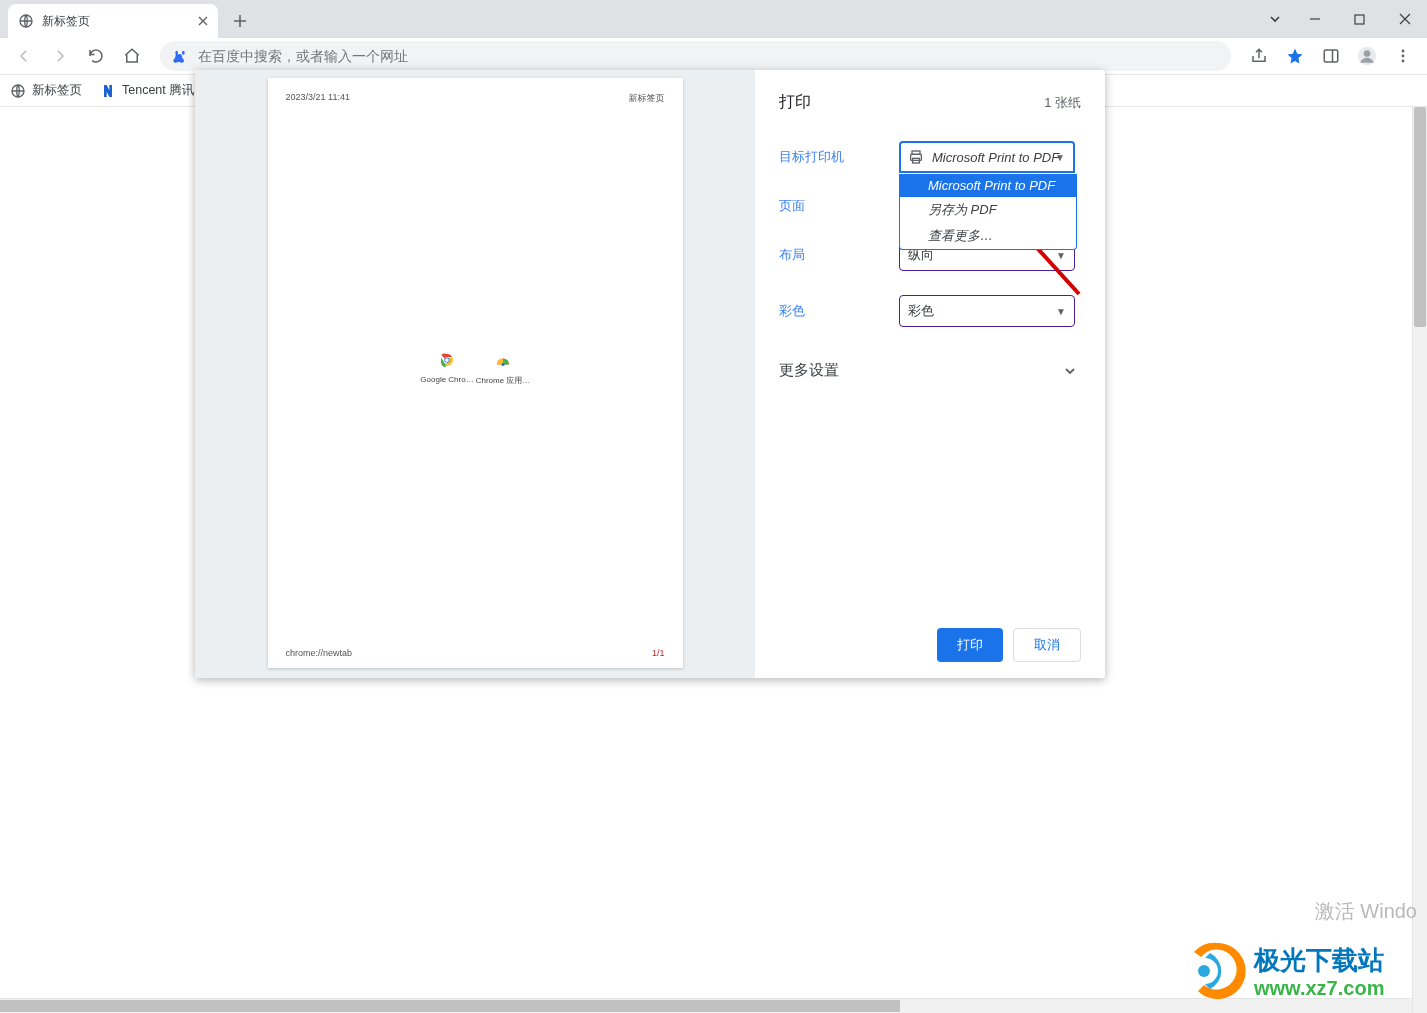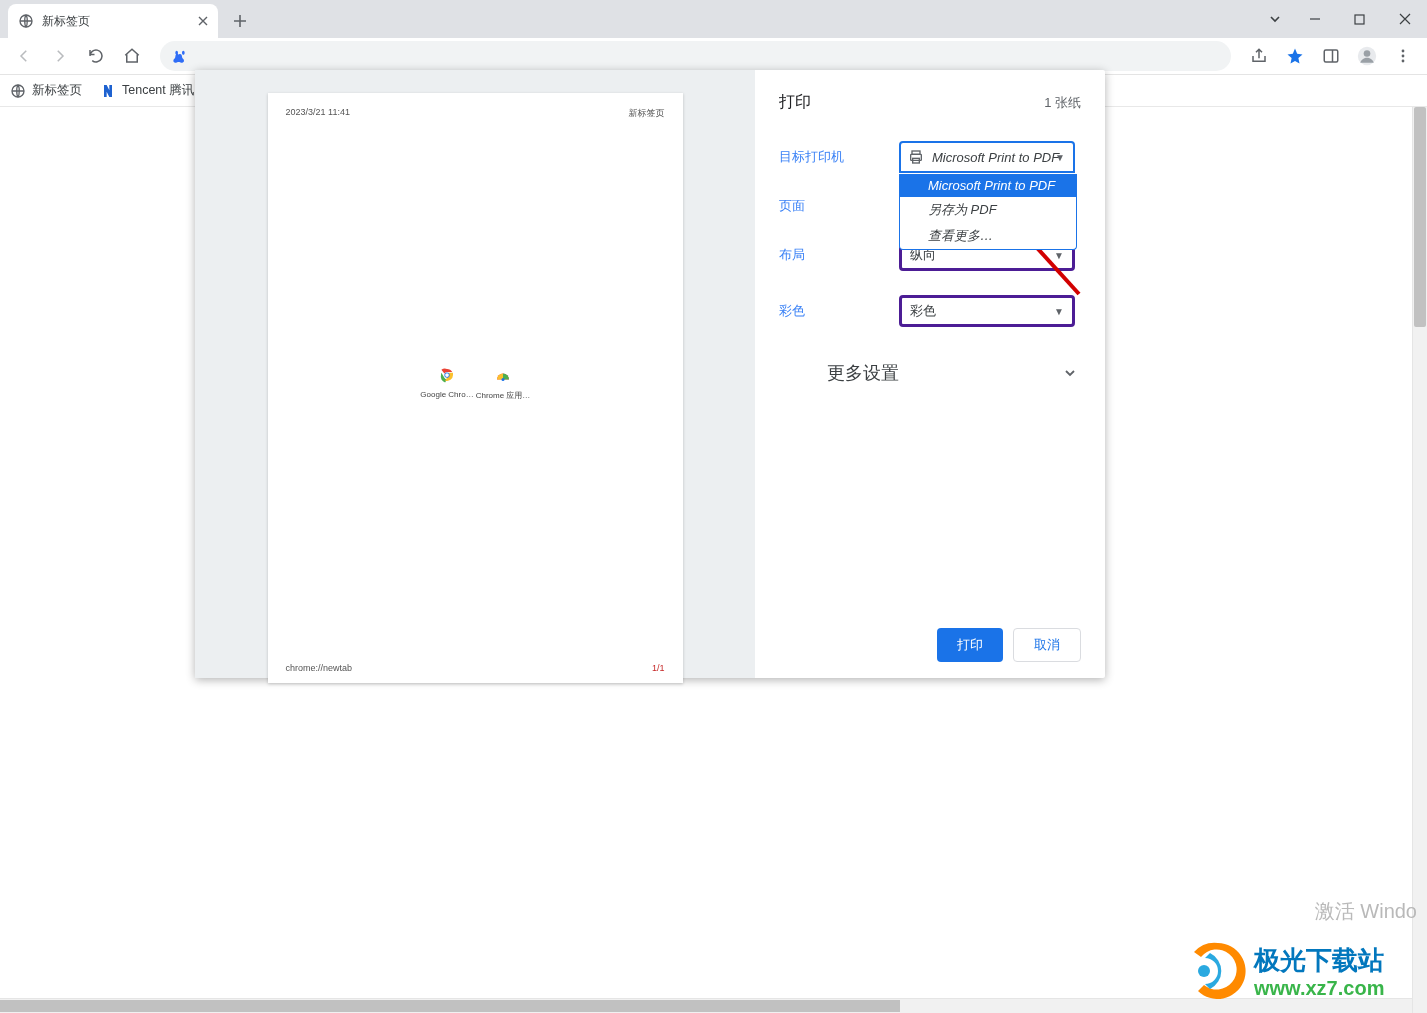--- a/index.html
+++ b/index.html
@@ -33,46 +33,46 @@
   .content { position:absolute; left:0; right:0; top:107px; bottom:0; background:#fff; }
   .scrollbar-v { position:absolute; right:0; top:0; bottom:0; width:15px; background:#f1f1f1; border-left:1px solid #e5e5e5;}
   .scrollbar-v .thumb { position:absolute; top:0; left:1px; right:1px; height:220px; background:#c1c1c1; border-radius:2px;}
   .scrollbar-h { position:absolute; left:0; right:15px; bottom:0; height:15px; background:#f1f1f1; border-top:1px solid #e5e5e5;}
   .scrollbar-h .thumb { position:absolute; left:0; top:1px; bottom:1px; width:900px; background:#c1c1c1;}
 
   
   .print-dialog { position:absolute; left:195px; top:-37px; width:910px; height:608px; background:#fff;
                   box-shadow:0 2px 10px rgba(0,0,0,.3); display:flex; border-radius:2px; overflow:visible;}
   .preview-pane { width:560px; background:#eceff1; display:flex; justify-content:center; padding:8px 0;}
-  .preview-page { width:415px; height:590px; background:#fff; box-shadow:0 1px 3px rgba(0,0,0,.2); position:relative; padding:14px 18px;margin-top:15px;}
+  .preview-page { width:415px; height:590px; background:#fff; box-shadow:0 1px 3px rgba(0,0,0,.2); position:relative; padding:14px 18px;}
   .pv-header { display:flex; justify-content:space-between; font-size:9px; color:#555;}
   .pv-body { position:absolute; top:50%; left:0; right:0; transform:translateY(-22px); display:flex; justify-content:center; }
   .pv-tile { width:56px; display:flex; flex-direction:column; align-items:center; gap:6px;}
   .pv-tile .ico { width:18px; height:18px; border-radius:50%; display:flex;align-items:center;justify-content:center;}
   .pv-tile .lbl { font-size:8px; color:#444; white-space:nowrap; text-align:center;}
   .pv-footer { position:absolute; bottom:10px; left:18px; right:18px; display:flex; justify-content:space-between; font-size:9px; color:#555;}
   .pv-footer .pg { color:#c62828;}
 
   .settings-pane { flex:1; padding:22px 24px 20px 24px; display:flex; flex-direction:column; position:relative;}
   .sp-top { display:flex; justify-content:space-between; align-items:center; margin-bottom:28px;}
   .sp-title { font-size:16px; color:#202124;}
   .sp-count { font-size:13px; color:#5f6368;}
   .sp-row { display:flex; align-items:center; margin-bottom:24px; position:relative;}
   .sp-label { width:120px; font-size:13px; color:#3b82f6;}
   .sp-control { flex:1; }
-  .sel { width:176px; height:32px; border:3px solid #4c1d95; border-radius:4px; background:#fff; display:flex; align-items:center; padding:0 8px; font-size:13px; color:#3c4043; position:relative;}
+  .sel { width:176px; height:32px; border:1px solid #4c1d95; border-radius:4px; background:#fff; display:flex; align-items:center; padding:0 8px; font-size:13px; color:#3c4043; position:relative;}
   .sel.active { border:2px solid #1a73e8; border-radius:4px 4px 0 0; padding:0 7px;}
   .sel .caret { position:absolute; right:8px; color:#5f6368; font-size:10px;}
   .sel .picon { width:16px; height:16px; margin-right:8px; display:flex;align-items:center;justify-content:center;}
 
   .dropdown { position:absolute; top:31px; left:-2px; width:178px; background:#fff; border:1px solid #1a73e8; border-top:none; border-radius:0 0 4px 4px; z-index:10; overflow:hidden;}
   .dropdown .opt { padding:4px 10px 4px 28px; font-size:13px; color:#3c4043; }
   .dropdown .opt.selected { background:#1a73e8; color:#fff; padding-left:28px;}
 
-  .more-row { display:flex; justify-content:space-between; align-items:center; font-size:18px; color:#3c4043; margin-top:10px; padding-right:4px;margin-left:48px;}
+  .more-row { display:flex; justify-content:space-between; align-items:center; font-size:15px; color:#3c4043; margin-top:10px; padding-right:4px;}
   .sp-actions { position:absolute; bottom:16px; right:24px; display:flex; gap:10px;}
   .btn { height:34px; padding:0 20px; border-radius:4px; font-size:13px; display:flex; align-items:center; justify-content:center; cursor:pointer;}
   .btn-primary { background:#1a73e8; color:#fff; border:none;}
   .btn-secondary { background:#fff; color:#1a73e8; border:1px solid #dadce0;}
 
   
   .arrow-svg { position:absolute; pointer-events:none; }
 
   
   .activate { position:absolute; right:10px; bottom:88px; color:#b9b9b9; font-size:20px;}
@@ -149,20 +149,21 @@
         <path d="M3 11l9-8 9 8M5 10v10h14V10"></path>
       </svg>
   </div>
 
   <div class="omnibox">
     <span class="siteicon">
       <svg width="16" height="16" viewBox="0 0 24 24">
           <path fill="#2f6df6" d="M7 4c1 0 2 1 2 3s-1 3-2 3-2-1-2-3 1-3 2-3zm10 0c1 0 2 1 2 3s-1 3-2 3-2-1-2-3 1-3 2-3zM12 9c2 0 3 2 3 4 0 3 3 3 3 6 0 2-2 3-4 3-2 0-2-1-4-1s-2 1-4 1-4-1-4-3c0-3 3-3 3-6 0-2 1-4 3-4 1 0 2 1 2 1s1-1 2-1z"></path>
         </svg>
     </span>
+    <input placeholder="在百度中搜索，或者输入一个网址" style="">
   </div>
 
   <div class="icon-btn">
     <svg width="18" height="18" viewBox="0 0 24 24" fill="none" stroke="#5f6368" stroke-width="2">
         <path d="M4 12v7h16v-7M12 3v12M8 7l4-4 4 4"></path>
       </svg>
   </div>
   <div class="icon-btn star">
     <svg width="18" height="18" viewBox="0 0 24 24" fill="#1a73e8">
         <path d="M12 2l2.9 6.9L22 10l-5.5 4.8L18 22l-6-3.5L6 22l1.5-7.2L2 10l7.1-1.1z"></path>

